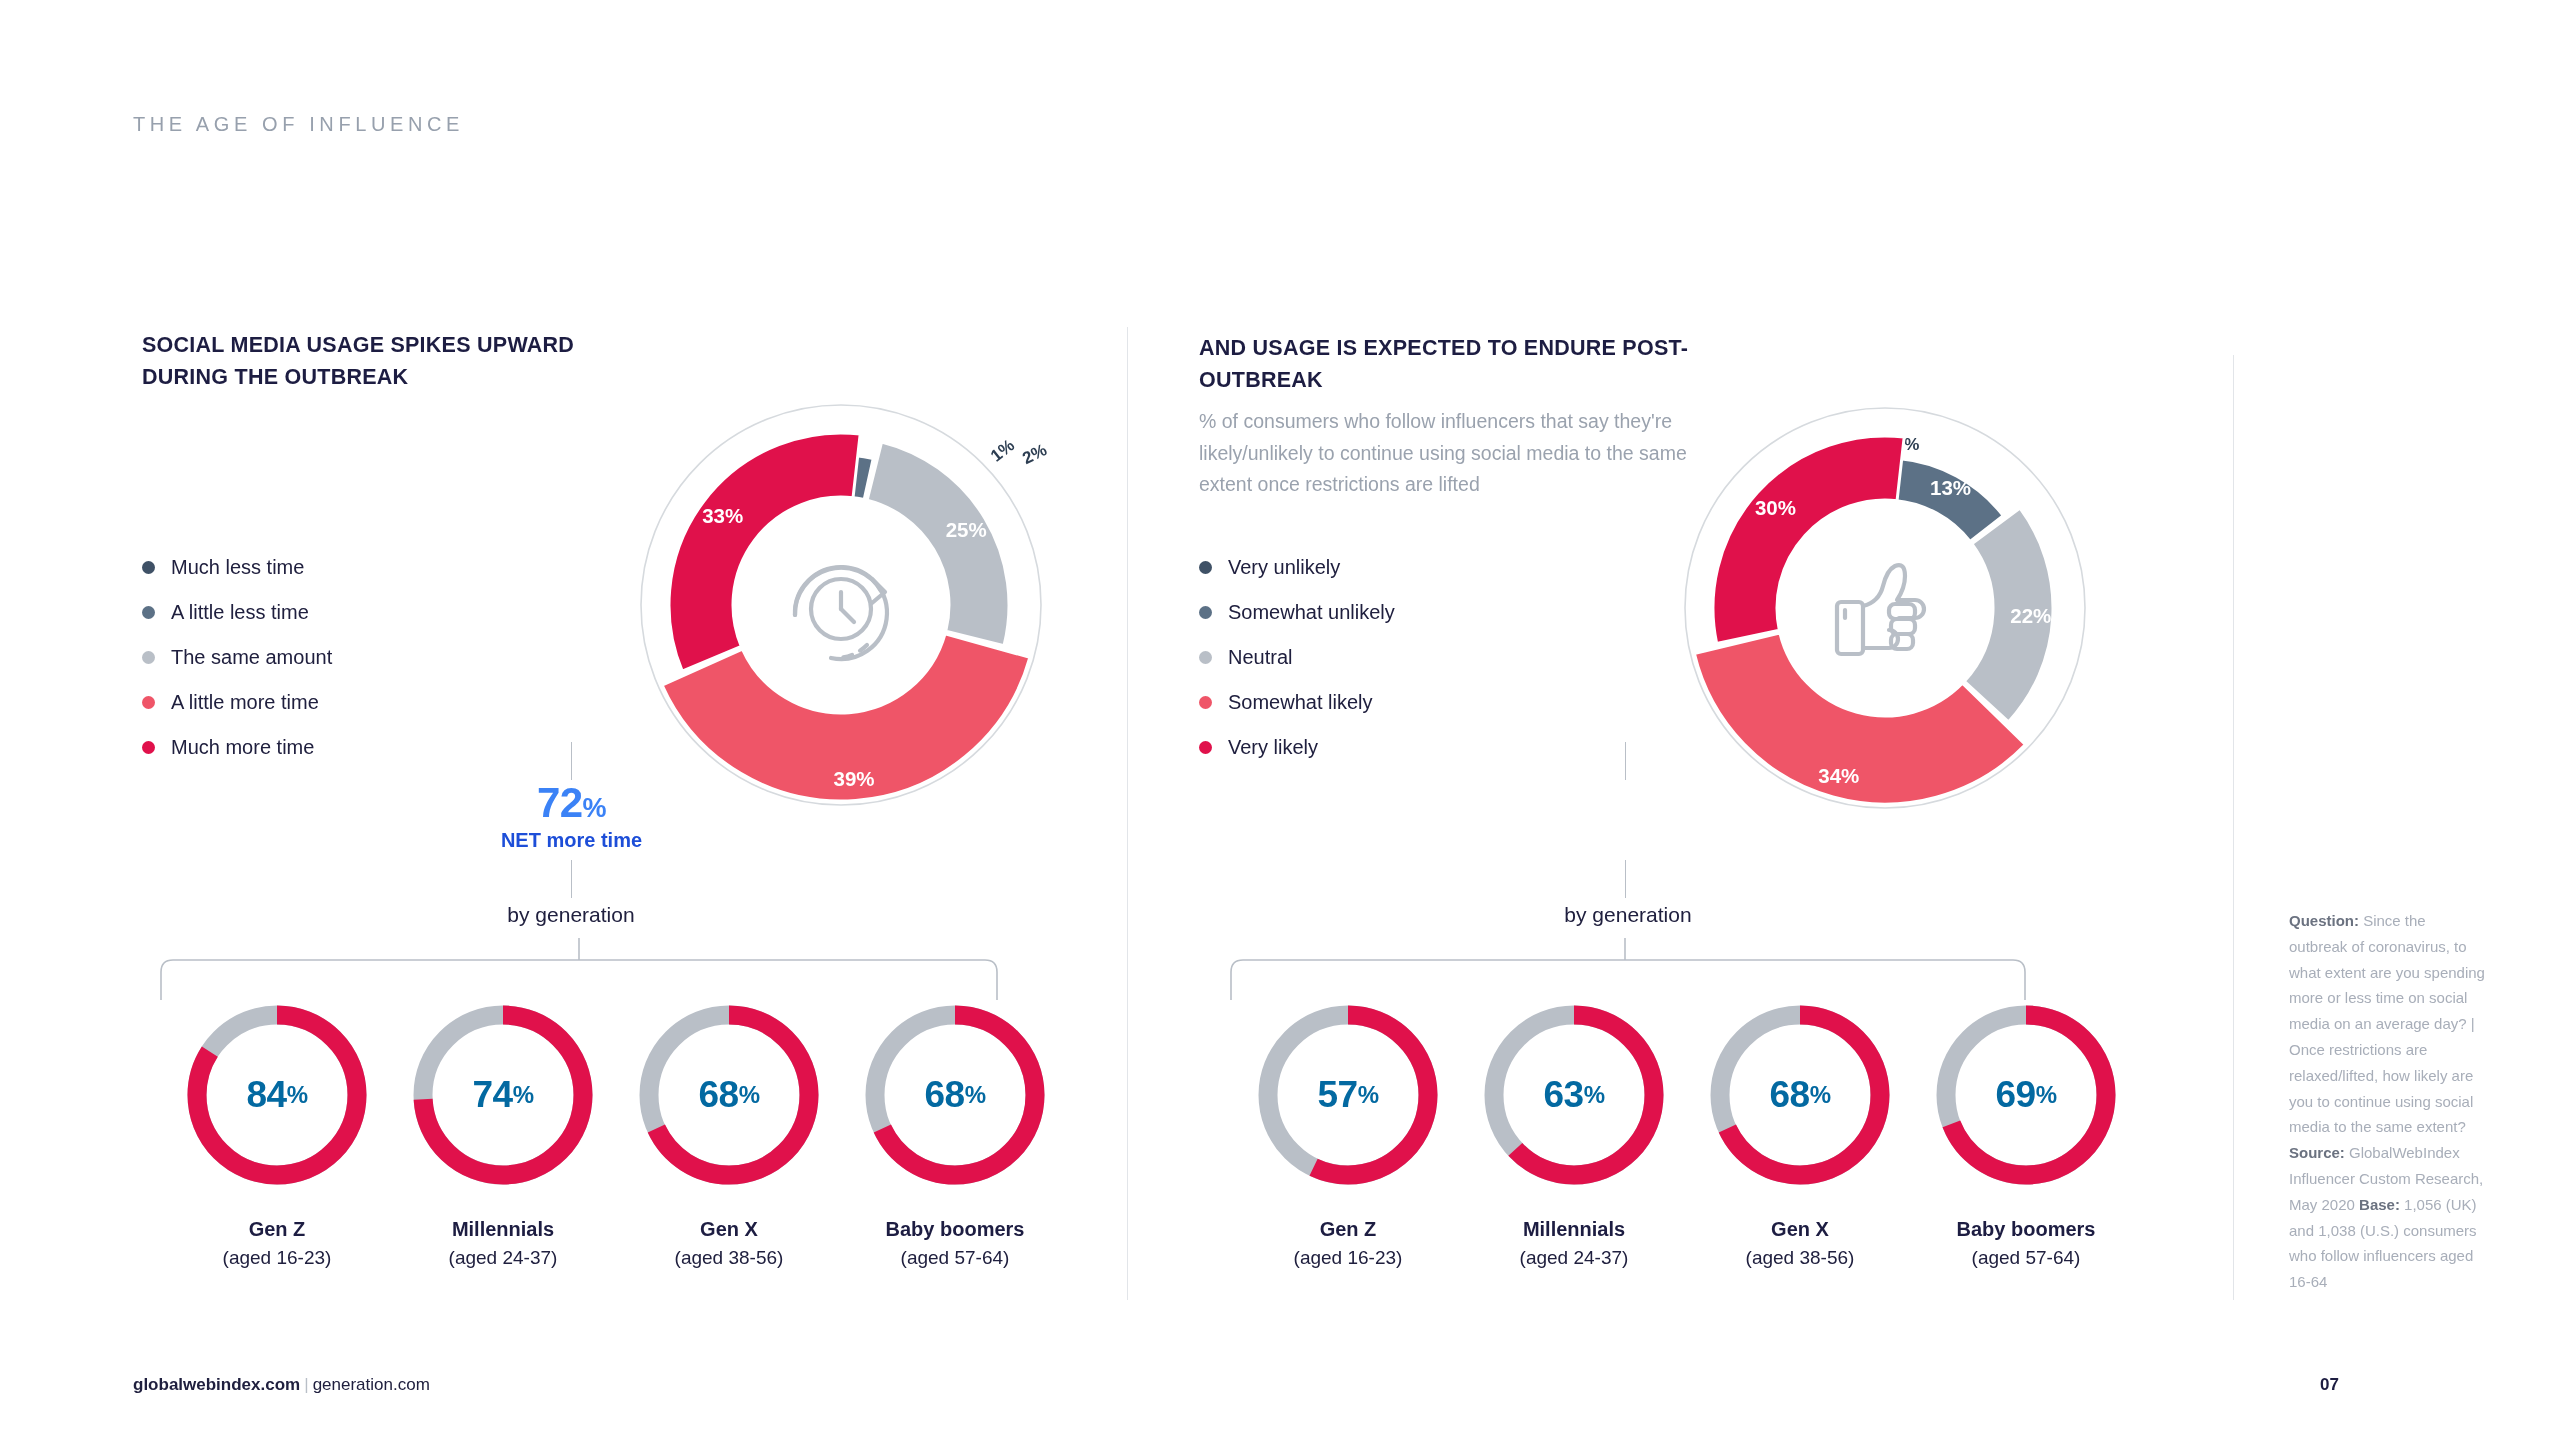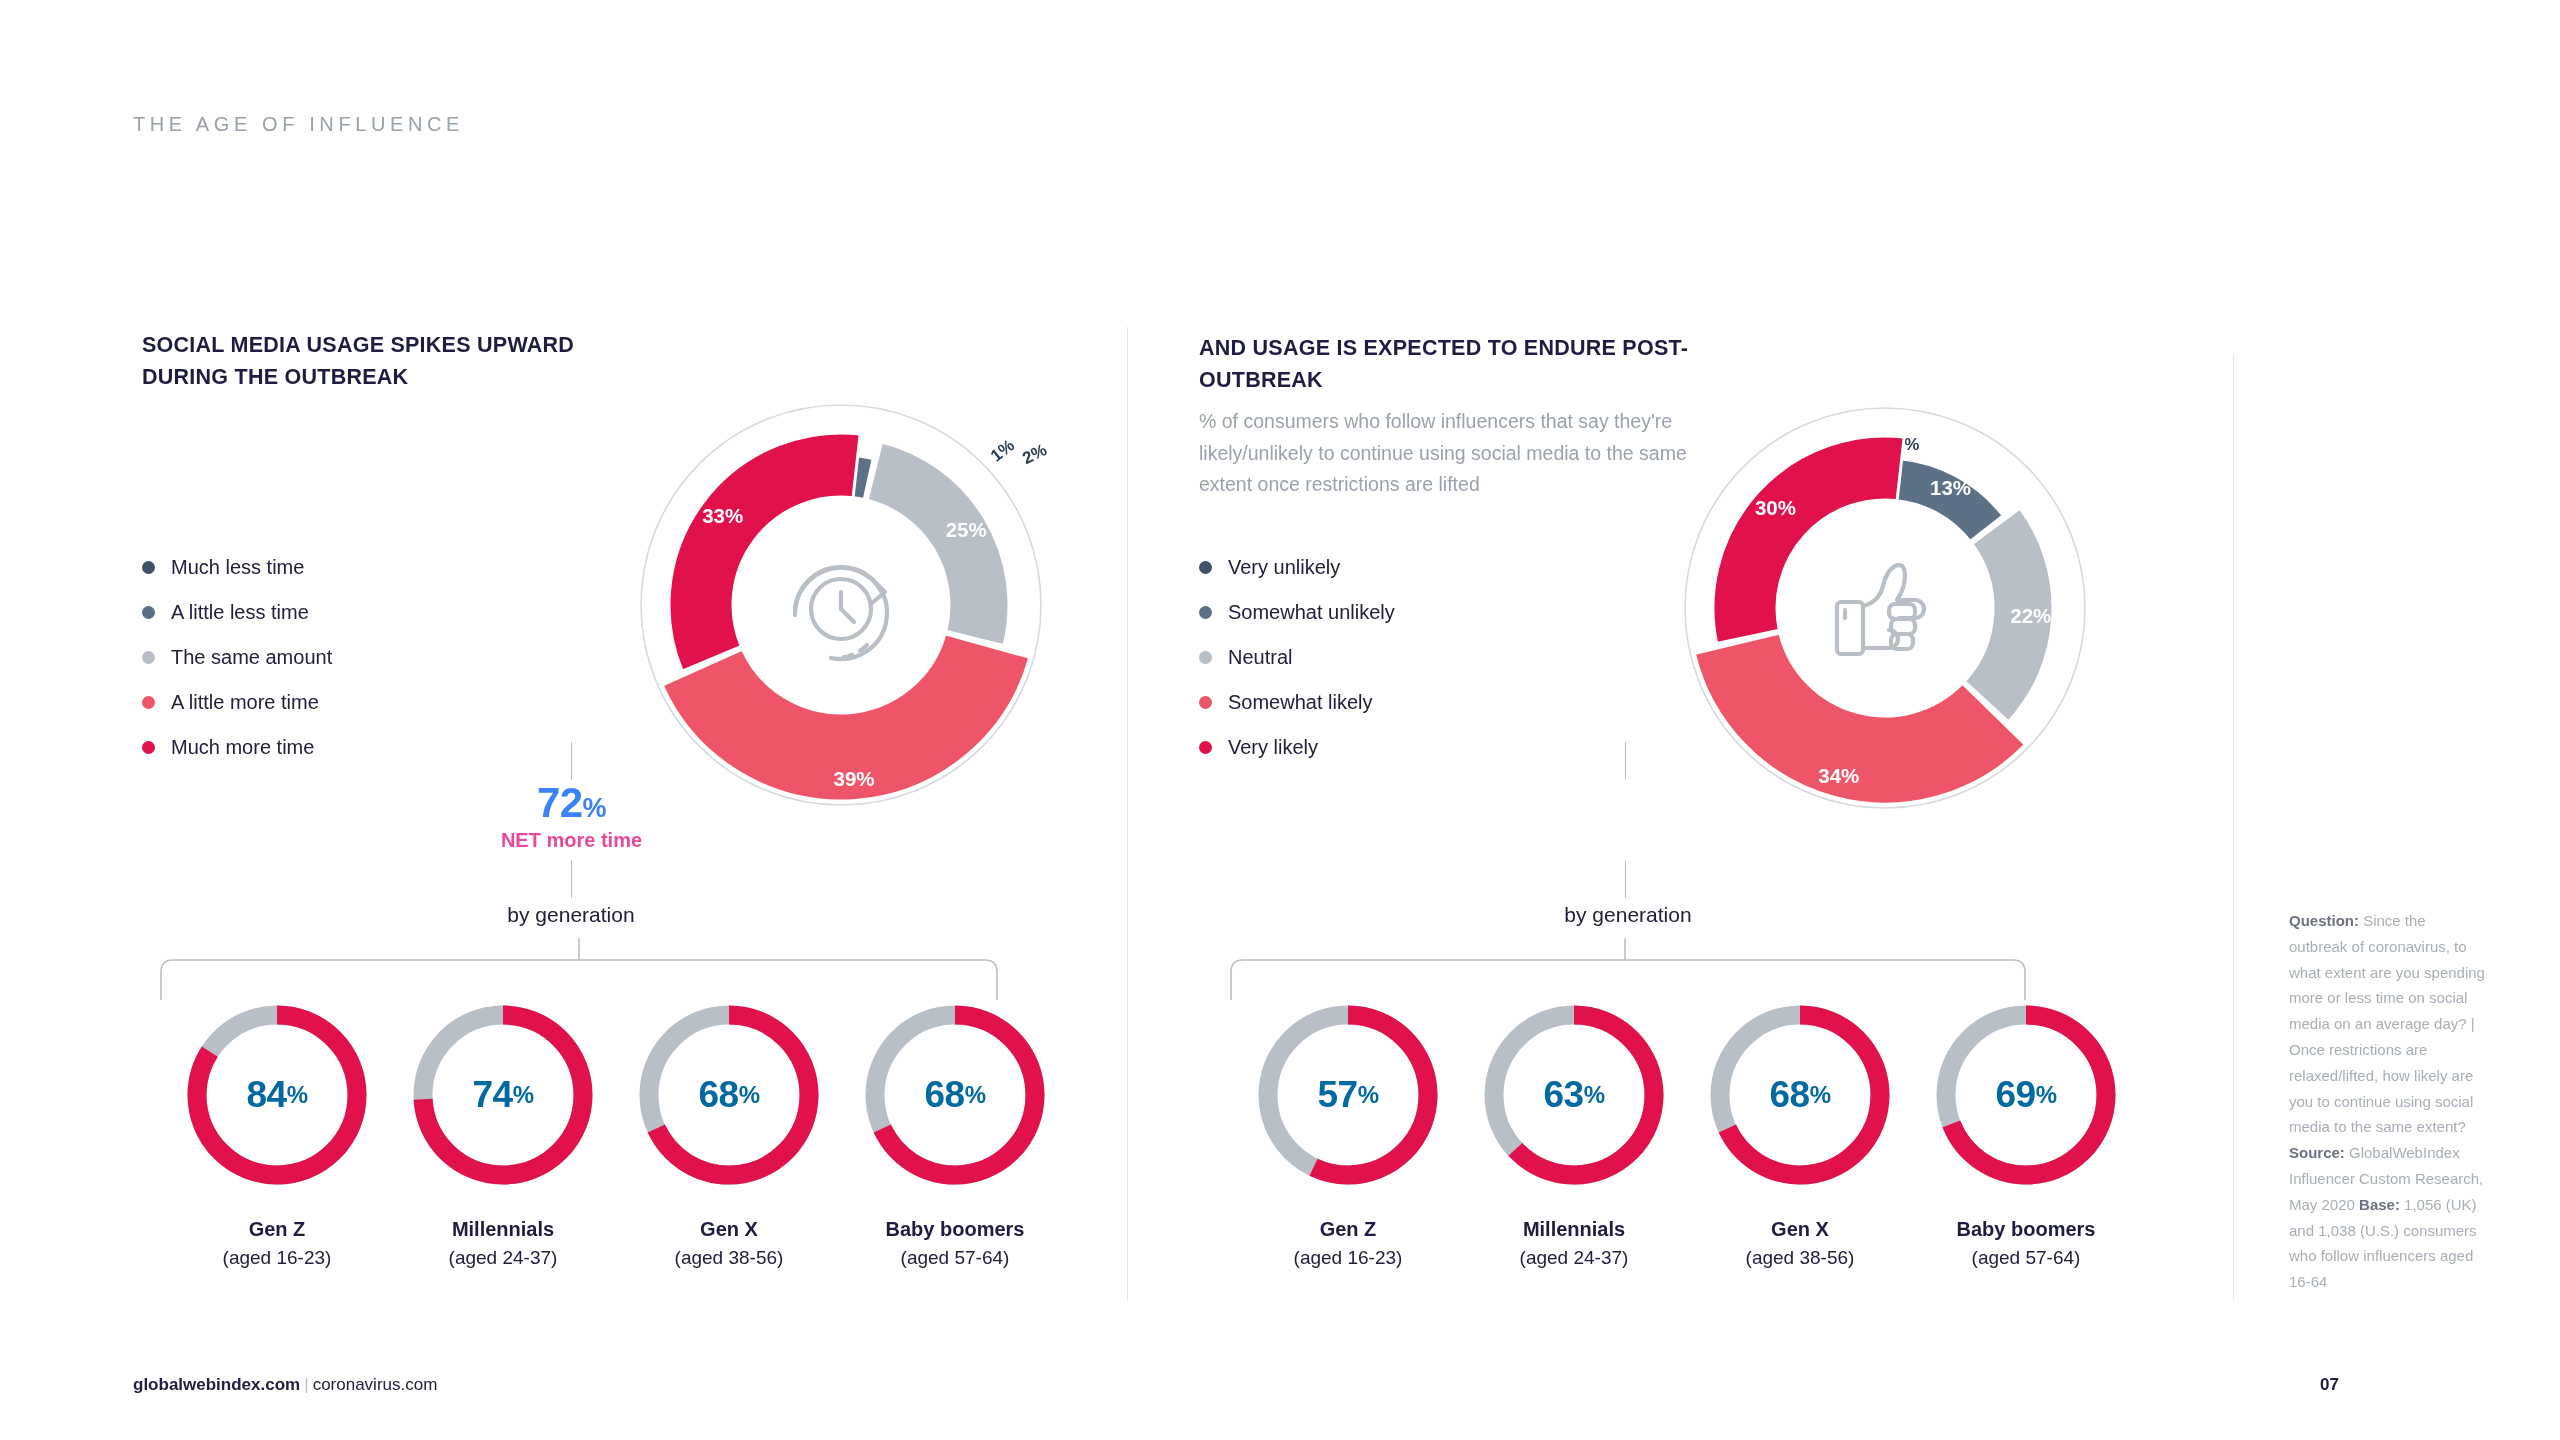--- a/index.html
+++ b/index.html
@@ -81,21 +81,21 @@
   
   .net { position: absolute; text-align: center; }
   .panel-left  .net { left: 455px; top: 782px; width: 215px; }
   .panel-right .net { left: 1516px - 1127px; top: 782px; width: 215px; }
   .net-value {
     font-size: 42px; font-weight: 700; color: #3b82f6; line-height: 1;
     letter-spacing: -0.5px;
   }
   .net-value .pct { font-size: 27px; }
   .net-label {
-    margin-top: 5px; font-size: 20px; font-weight: 700; color: #ec4899;
+    margin-top: 5px; font-size: 20px; font-weight: 700; color: #1d4ed8;
   }
 
   .by-gen {
     position: absolute; text-align: center; width: 220px;
     font-size: 21px; color: #20203f; font-weight: 400;
   }
   .panel-left  .by-gen { left: 452px; top: 903px; }
   .panel-right .by-gen { left: 391px; top: 903px; }
 
   .stem {
@@ -412,17 +412,17 @@
           <div class="gen-age">(aged 57-64)</div>
         </div>
       </div>
   </div>
 
   <div class="source">
     <b>Question:</b><span> Since the outbreak of coronavirus, to what extent are you spending more or less time on social media on an average day? | Once restrictions are relaxed/lifted, how likely are you to continue using social media to the same extent? </span><b>Source:</b><span> GlobalWebIndex Influencer Custom Research, May 2020 </span><b>Base:</b><span> 1,056 (UK) and 1,038 (U.S.) consumers who follow influencers aged 16-64</span>
   </div>
 
   <div class="footer">
-    <b>globalwebindex.com</b><span class="sep">|</span><span>coronavirus.com</span>
+    <b>globalwebindex.com</b><span class="sep">|</span><span>generation.com</span>
   </div>
   <div class="pageno">07</div>
 
 </div>
 
 </body></html>

